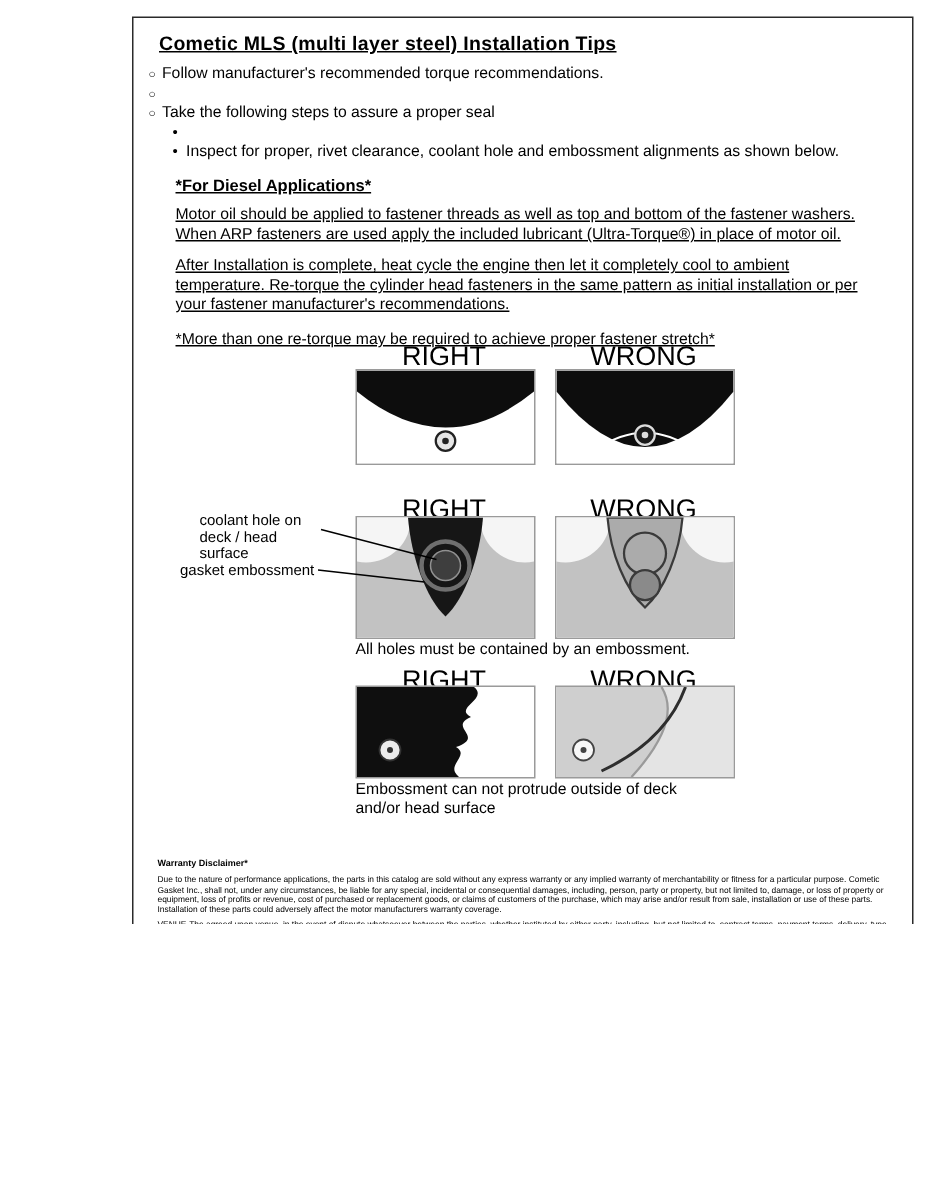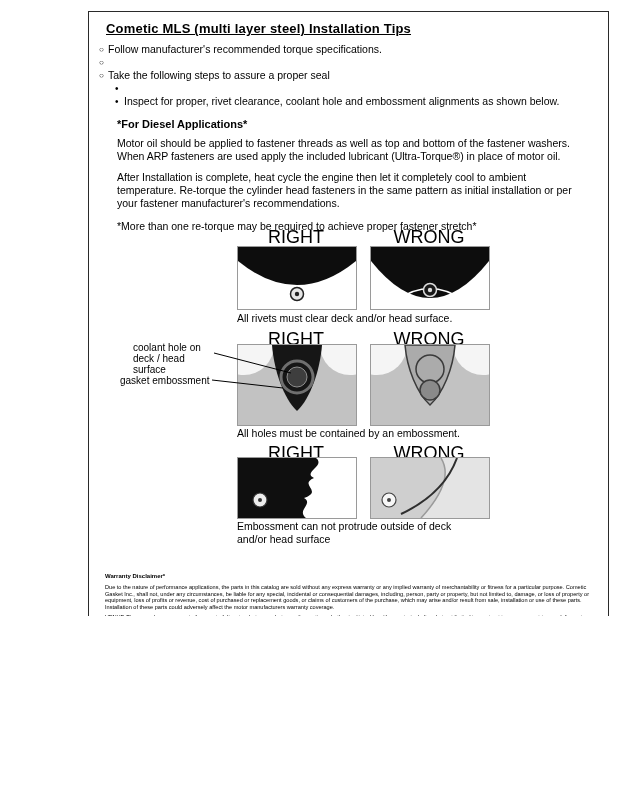--- a/index.html
+++ b/index.html
@@ -10,21 +10,21 @@
   .frame{position:absolute;left:88px;top:11px;width:519px;height:774px;border:1px solid #2a2a2a;}
   .title{
     position:absolute;left:106px;top:21px;font-size:13px;font-weight:bold;
     text-decoration:underline;letter-spacing:.2px;
   }
   .tips{position:absolute;left:99px;top:43px;font-size:10.5px;line-height:13px;width:495px;}
   .tip-row{display:flex;align-items:flex-start;}
   .tip-row .mk{width:9px;flex:0 0 9px;font-size:8px;line-height:13px;}
   .sub{margin-left:16px;}
   .sub .mk{font-size:10px;}
-  .diesel{position:absolute;left:117px;top:118px;width:478px;font-size:10.5px;line-height:13px;}
+  .diesel{position:absolute;left:117px;top:118px;width:478px;font-size:10.5px;line-height:13px;text-decoration:underline;}
   .diesel h2{margin:0 0 6px 0;font-size:11px;font-weight:bold;}
   .diesel p{margin:0 12px 8px 0;}
   .diesel .note{margin-top:10px;}
   .figlabel{position:absolute;width:118px;text-align:center;font-size:18px;}
   .panel{position:absolute;width:118px;border:1px solid #9a9a9a;background:#fff;line-height:0;}
   .panel svg{display:block;}
   .caption{position:absolute;left:237px;font-size:10.5px;line-height:12.5px;}
   .preline{white-space:pre-line;}
   .callout{position:absolute;font-size:10px;line-height:11px;}
   .overlay{position:absolute;left:0;top:0;width:618px;height:800px;pointer-events:none;}
@@ -38,21 +38,21 @@
 <body>
 
 <div class="page">
   <div class="frame"></div>
 
   <div class="title">Cometic MLS (multi layer steel) Installation Tips</div>
 
   <div class="tips">
     <div class="tip-row">
       <span class="mk">○</span>
-      <span>Follow manufacturer's recommended torque specifications.</span>
+      <span>Follow manufacturer's recommended torque recommendations.</span>
     </div>
     <div class="tip-row">
       <span class="mk">○</span>
     </div>
     <div class="tip-row">
       <span class="mk">○</span>
       <span>Take the following steps to assure a proper seal</span>
     </div>
     <div class="tip-row sub">
       <span class="mk">•</span>
@@ -83,21 +83,20 @@
   </div>
   <div class="panel" style="left:370px;top:246px;">
     <svg width="118" height="62" viewBox="0 0 118 62">
       <rect width="118" height="62" fill="#ffffff"></rect>
       <path d="M0,0 H118 V14 Q59,88 0,14 Z" fill="#0d0d0d"></path>
       <path d="M26,53 Q59,30 92,53" stroke="#ffffff" stroke-width="1.4" fill="none"></path>
       <circle cx="59" cy="43" r="6.5" fill="#1a1a1a" stroke="#dddddd" stroke-width="1.5"></circle>
       <circle cx="59" cy="43" r="2.2" fill="#dddddd"></circle>
     </svg>
   </div>
-  <div class="caption" style="top:312px;">All rivets must clear deck and/or head surface.</div>
 
   <div class="figlabel" style="left:237px;top:329px;">RIGHT</div>
   <div class="figlabel" style="left:370px;top:329px;">WRONG</div>
 
   <div class="callout preline" style="left:133px;top:342px;width:80px;">coolant hole on
 deck / head surface</div>
   <div class="callout" style="left:120px;top:375px;width:92px;">gasket embossment</div>
 
   <div class="panel" style="left:237px;top:344px;">
     <svg width="118" height="80" viewBox="0 0 118 80">

